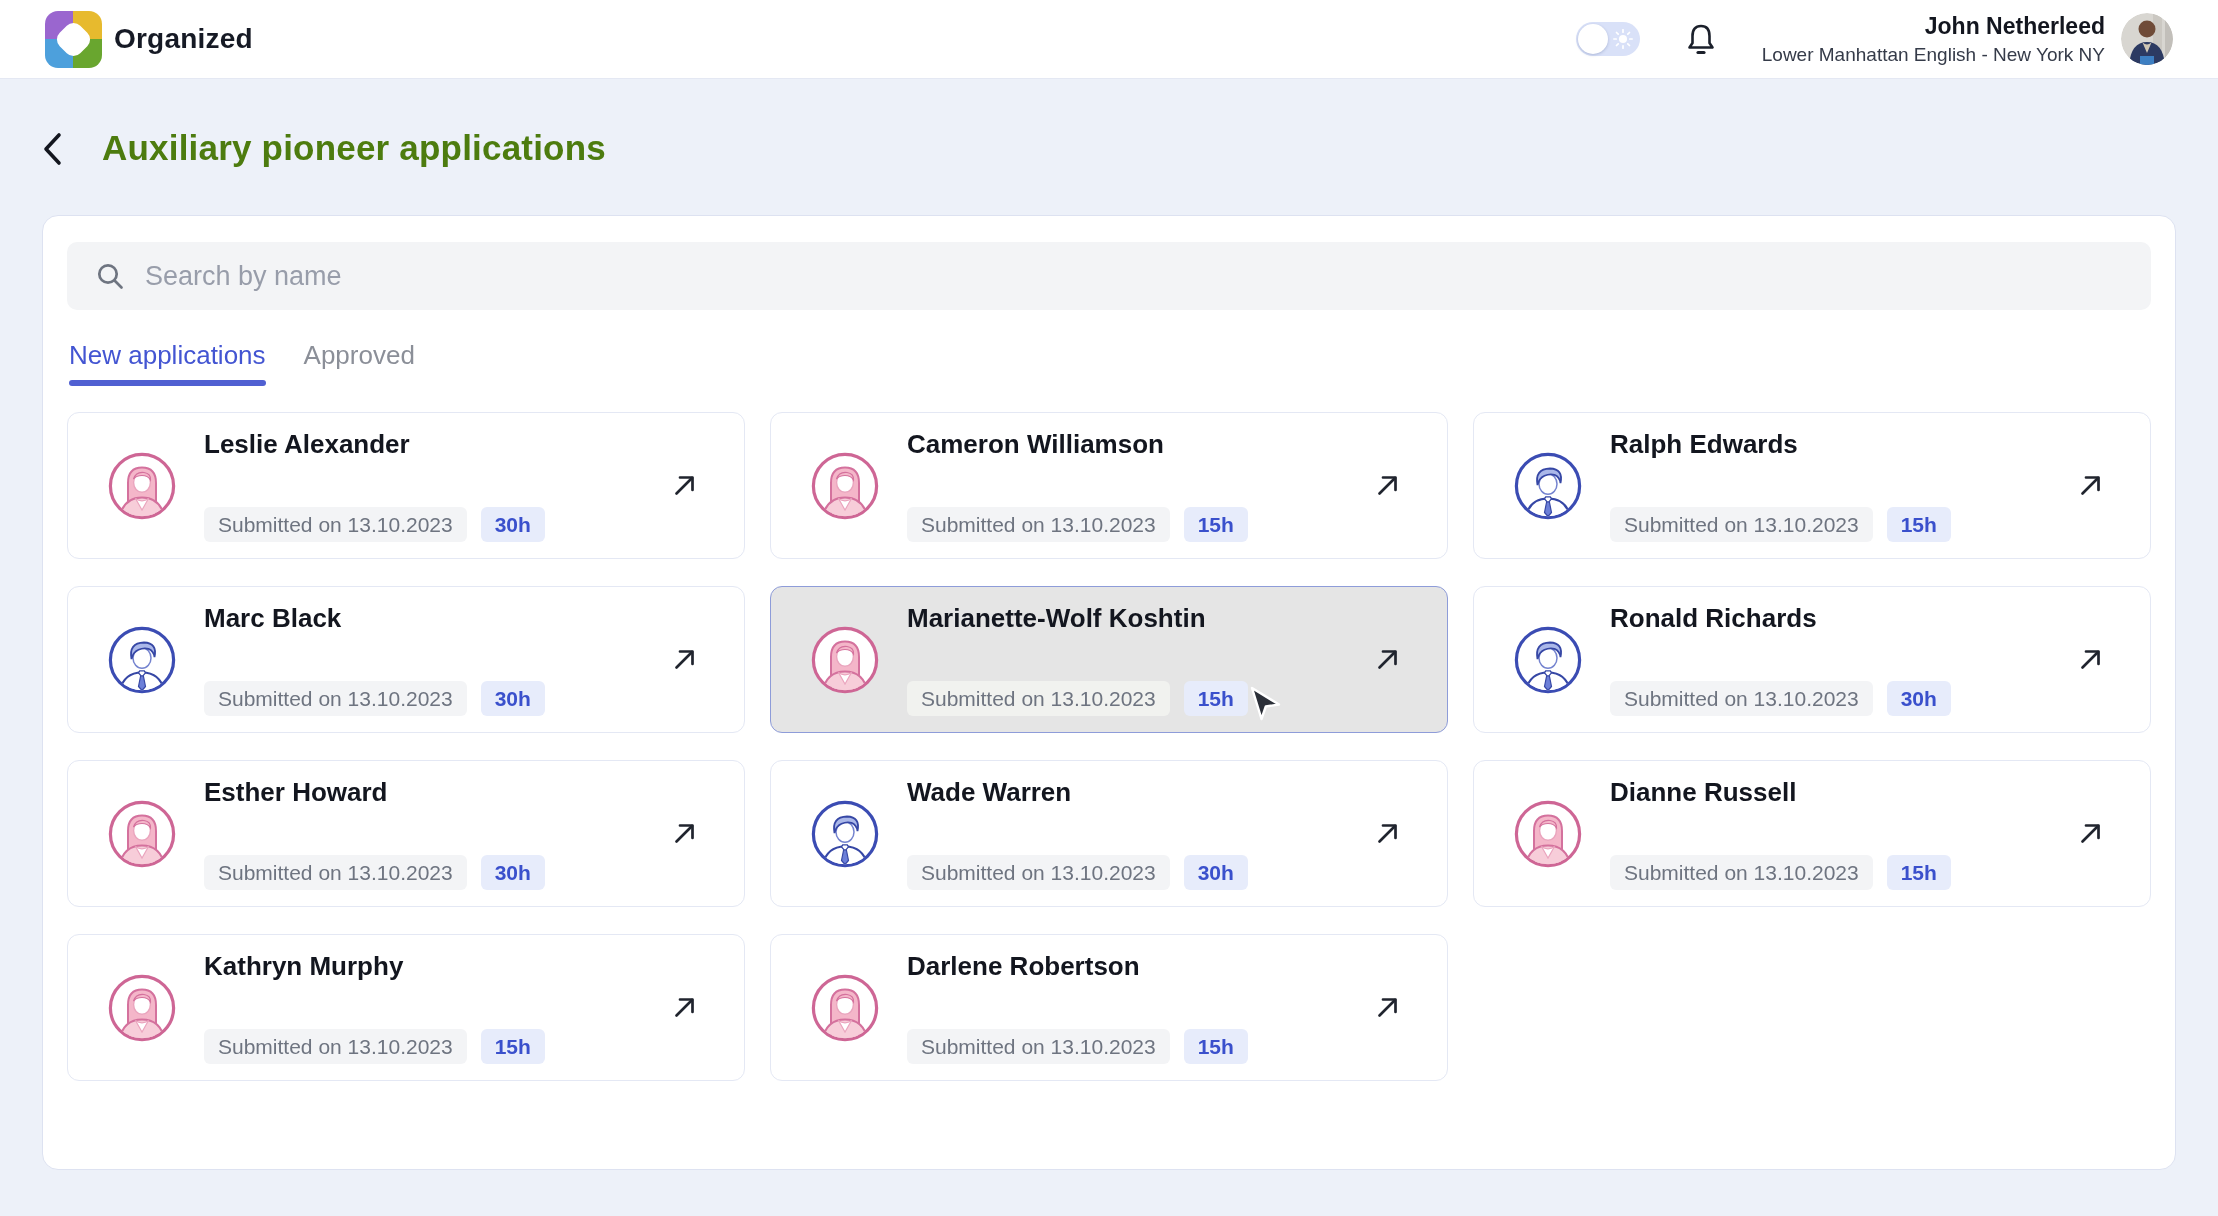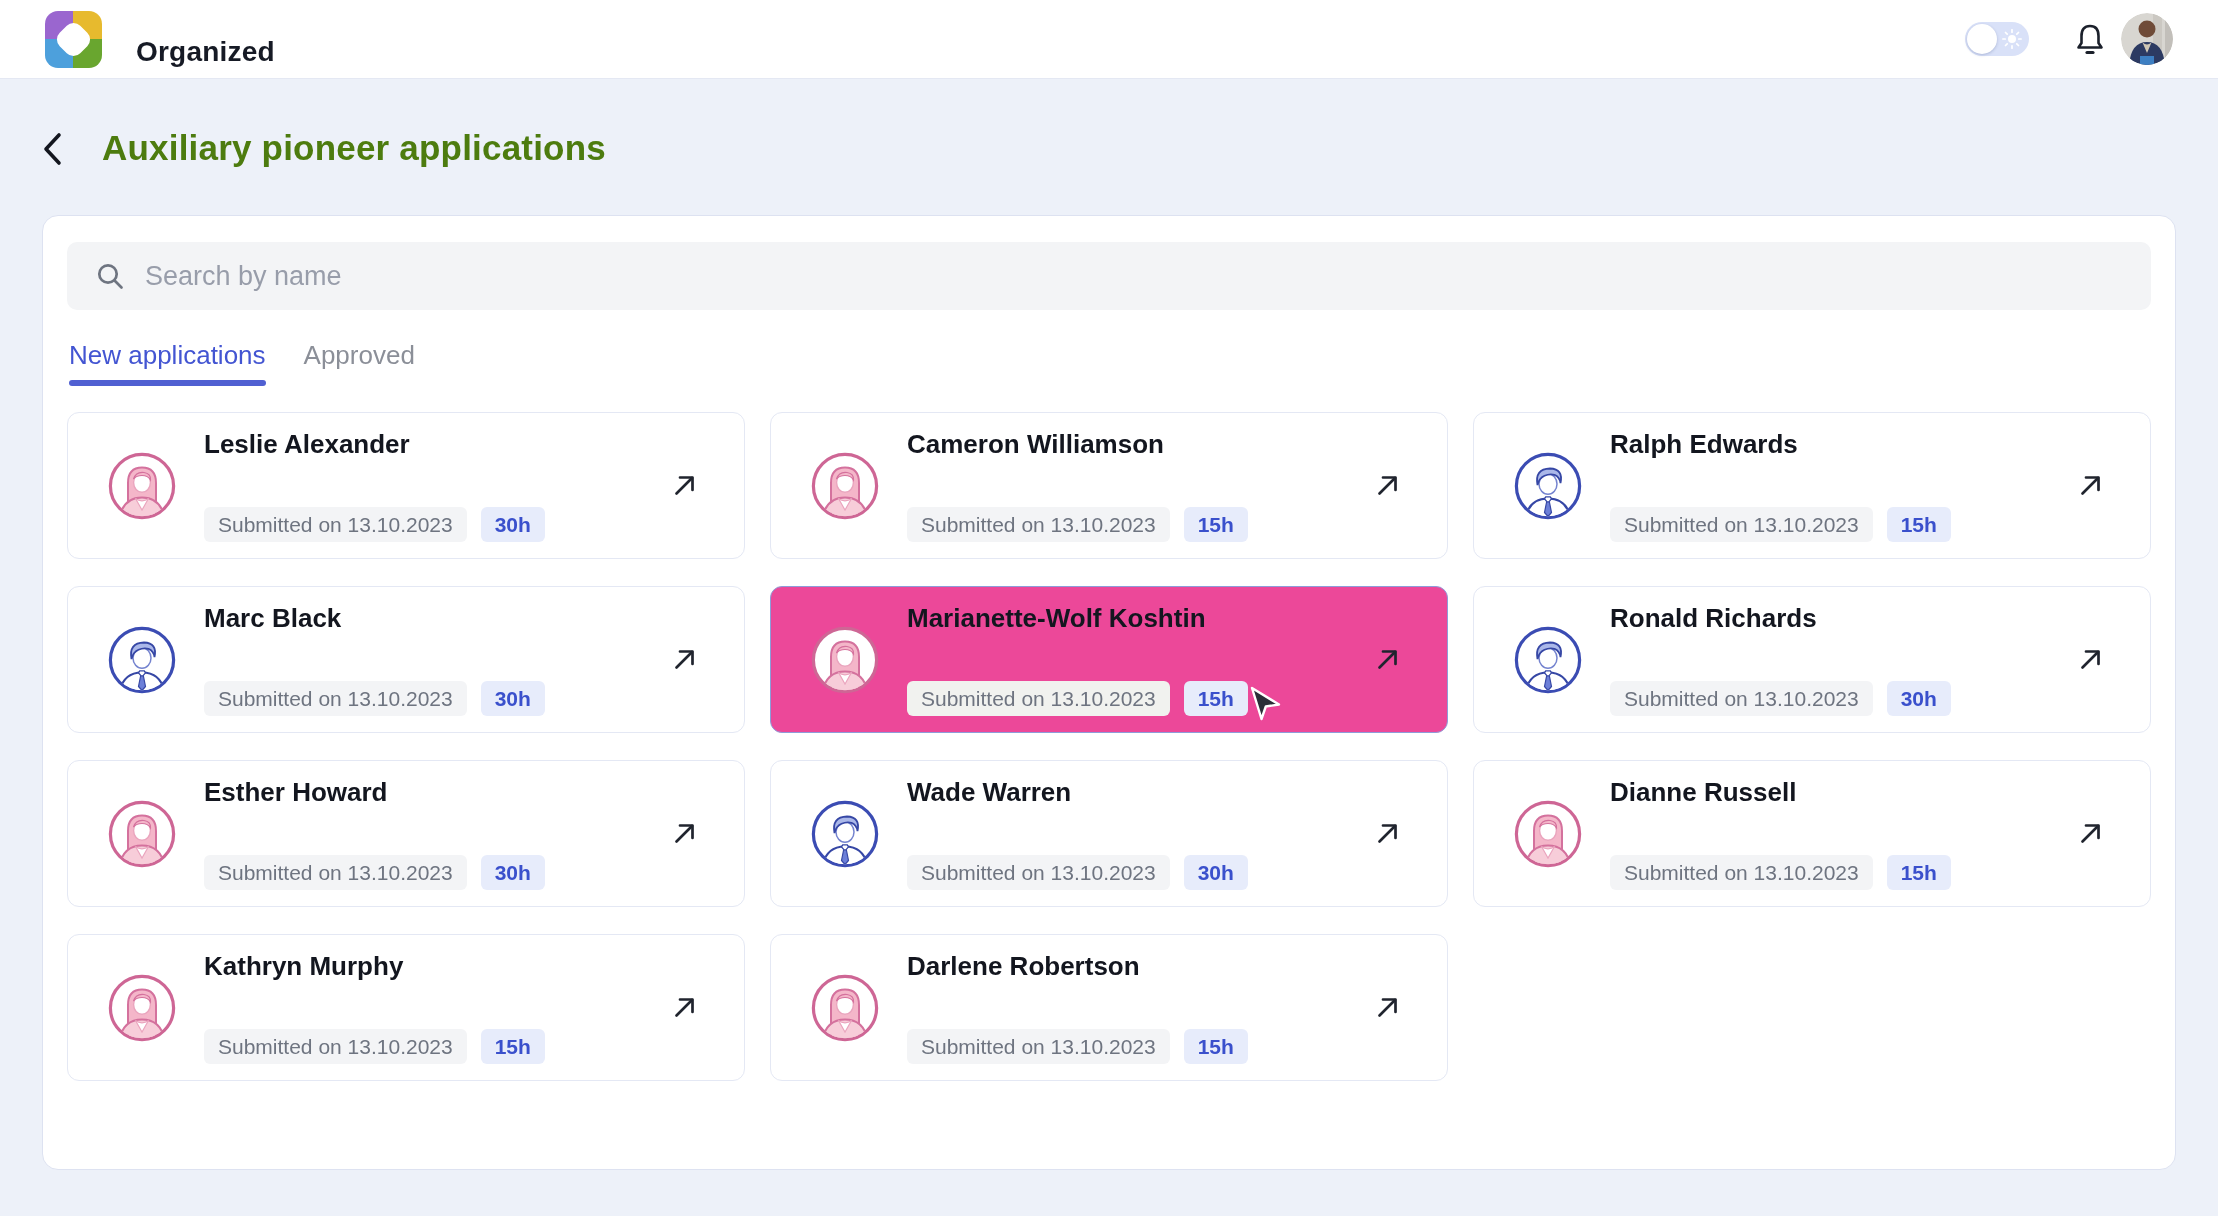--- a/index.html
+++ b/index.html
@@ -11,21 +11,21 @@
     overflow:hidden;
     color:#161a25;
   }
 
   
   .header {
     position:absolute; top:0; left:0; width:2218px; height:79px;
     background:#ffffff; border-bottom:1px solid #e4e8f3;
     display:flex; align-items:center; padding:0 45px;
   }
-  .brand { display:flex; align-items:flex-end; gap:34px; }
+  .brand { display:flex; align-items:center; gap:12px; }
   .brand-name { font-size:28px; font-weight:700; letter-spacing:.2px; }
   .header-right { margin-left:auto; display:flex; align-items:center; }
   .toggle {
     width:64px; height:34px; border-radius:17px; background:#d9e1f8;
     position:relative; display:flex; align-items:center; cursor:pointer;
   }
   .toggle-knob {
     position:absolute; left:2px; top:2px; width:30px; height:30px;
     border-radius:50%; background:#fff; box-shadow:0 1px 3px rgba(40,60,120,.25);
   }
@@ -77,21 +77,21 @@
     display:grid;
     grid-template-columns:repeat(3, 1fr);
     grid-auto-rows:147px;
     column-gap:25px; row-gap:27px;
   }
   .card {
     background:#fff; border:1.5px solid #e4e8f4; border-radius:12px;
     display:flex; align-items:center; padding:0 44px 0 40px; gap:28px;
     cursor:pointer;
   }
-  .card.hover { background:#ec4899; border-color:#8e9cd9; }
+  .card.hover { background:#e5e5e5; border-color:#8e9cd9; }
   .avatar { width:68px; height:68px; flex:0 0 auto; display:flex; }
   .card-info { display:flex; flex-direction:column; gap:11px; }
   .card-name { font-size:26px; font-weight:700; color:#13161f; }
   .card-meta { display:flex; gap:14px; align-items:center;margin-top:36px; }
   .pill { font-size:21px; border-radius:6px; padding:7px 14px; line-height:1; }
   .pill.submitted { background:#f3f4f6; color:#6e7480; }
   .card.hover .pill.submitted { background:#f1f2ef; }
   .pill.hours { background:#e7ecfb; color:#3a50cc; font-weight:700; }
   .card-arrow { margin-left:auto; display:flex; }
 
@@ -141,20 +141,24 @@
       </span>
     </div>
 
     <span class="bell">
       <svg width="30" height="34" viewBox="0 0 30 34">
         <path d="M15 4 Q23.5 4 23.5 14 L23.5 21 L26.5 25.5 L3.5 25.5 L6.5 21 L6.5 14 Q6.5 4 15 4 Z" fill="none" stroke="#1b202b" stroke-width="2.6" stroke-linejoin="round"></path>
         <line x1="12" y1="30.5" x2="18" y2="30.5" stroke="#1b202b" stroke-width="3.2" stroke-linecap="round"></line>
       </svg>
     </span>
 
+    <div class="user-text">
+      <div class="user-name">John Netherleed</div>
+      <div class="user-sub">Lower Manhattan English - New York NY</div>
+    </div>
 
     <span class="user-avatar">
       <svg width="52" height="52" viewBox="0 0 52 52">
         <defs>
             <clipPath id="av">
               <circle cx="26" cy="26" r="26"></circle>
             </clipPath>
           </defs>
         <g clip-path="url(#av)">
           <rect width="52" height="52" fill="#d8d6d1"></rect>

